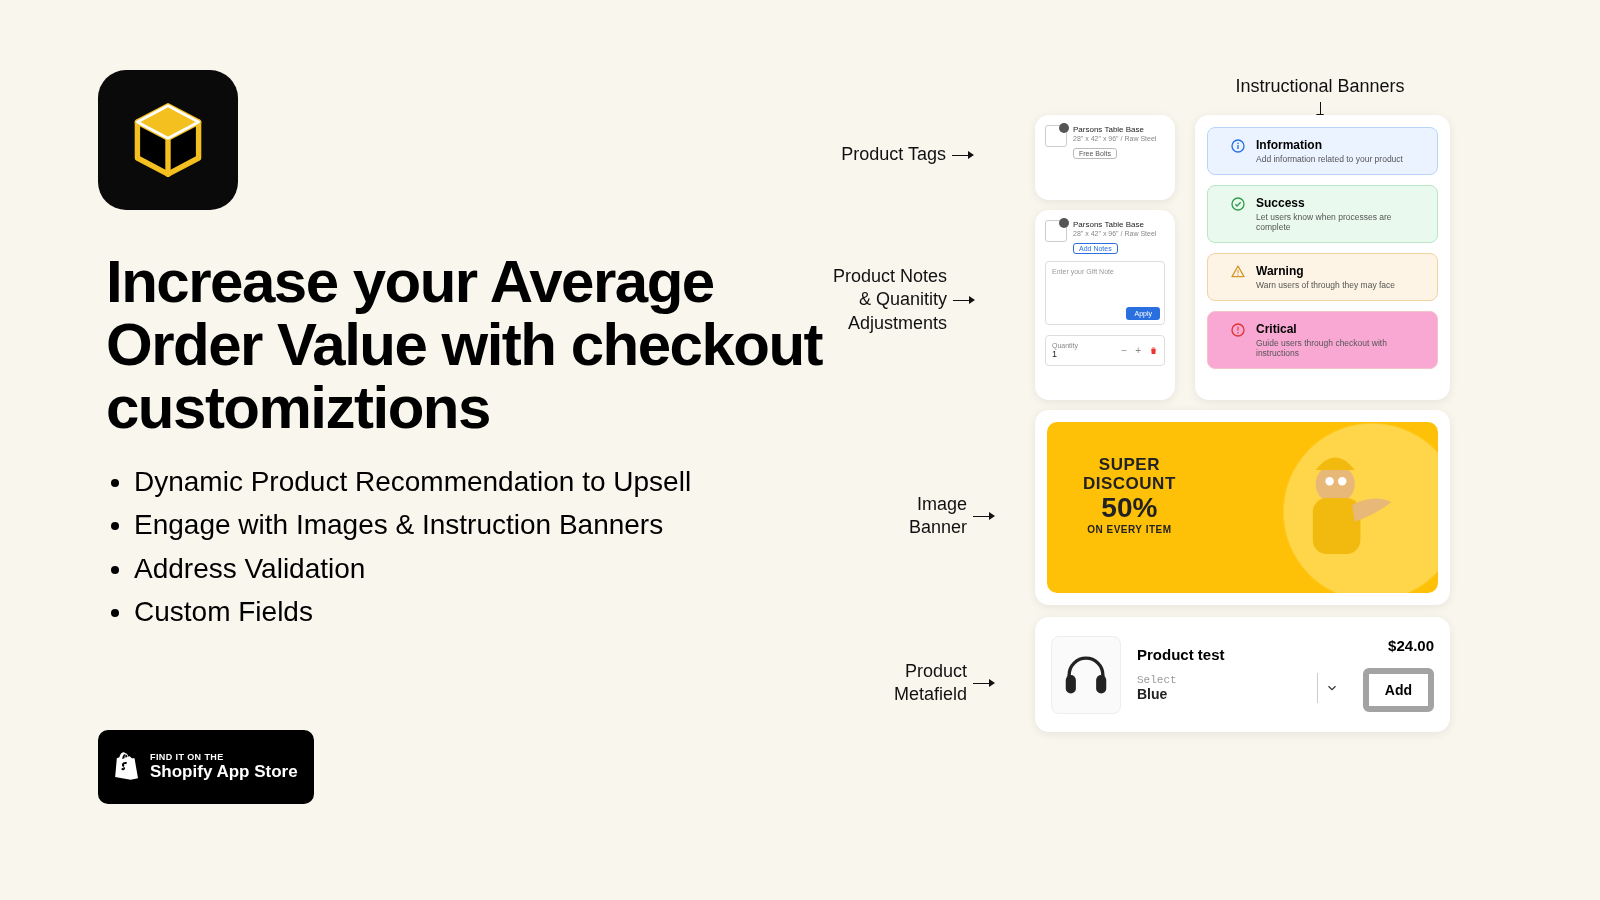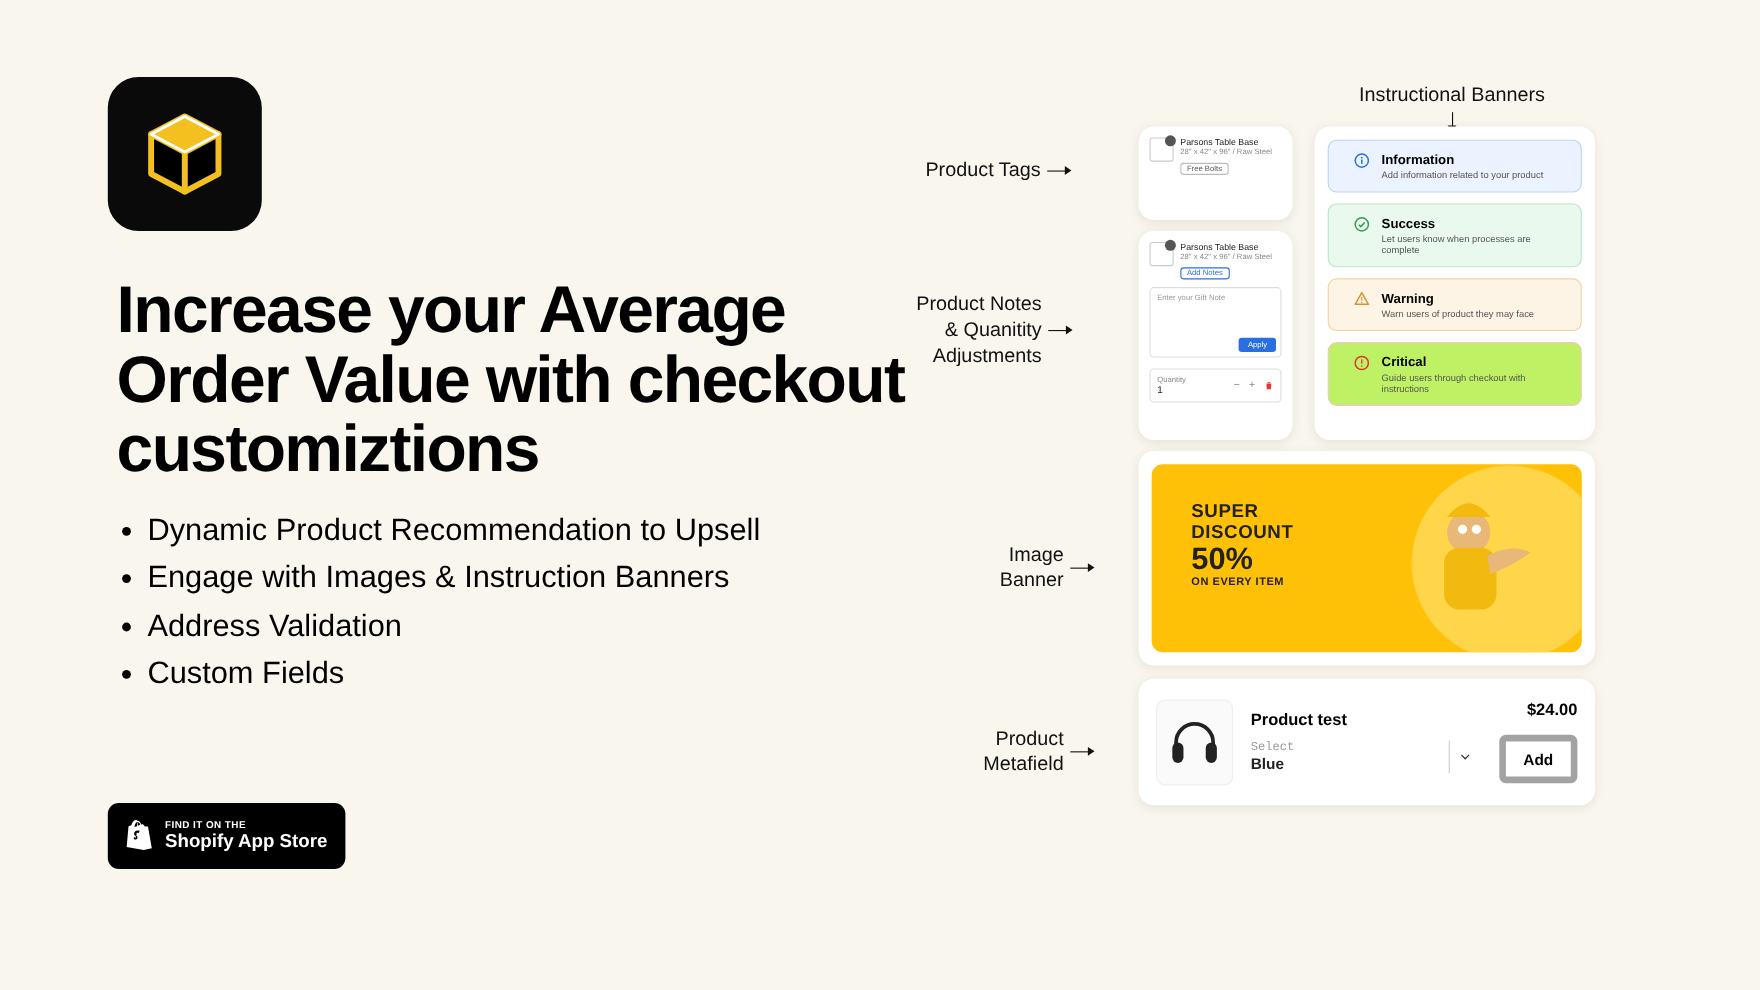--- a/index.html
+++ b/index.html
@@ -40,21 +40,21 @@
   }
   .bullets li {
     font-size: 28px;
     font-weight: 500;
     line-height: 1.55;
     color: #000;
   }
   .appstore {
     position: absolute;
     left: 98px; top: 730px;
-    width: 216px; height: 60px;
+    width: 216px; height: 74px;
     background: #000;
     border-radius: 10px;
     display: flex;
     align-items: center;
     gap: 10px;
     padding: 0 14px;
   }
   .appstore .bag {
     width: 28px; height: 32px;
     color: #fff;
@@ -141,42 +141,42 @@
   .trash { width:9px; height:9px; display:inline-block; }
 
   
   .c-banners { left: 325px; top: 50px; width: 255px; height: 285px; padding: 12px; display:flex; flex-direction:column; gap:10px;}
   .banner { border-radius:8px; padding:10px 22px; display:flex; gap:10px; align-items:flex-start; border:1px solid;}
   .banner .bt { font-size:12px; font-weight:700; }
   .banner .bd { font-size:8.5px; color:#555; margin-top:2px;}
   .b-info { background:#eaf3ff; border-color:#b9d5f5; }
   .b-succ { background:#eaf9ee; border-color:#b9e6c5; }
   .b-warn { background:#fdf4e6; border-color:#f0d3a1; }
-  .b-crit { background:#bef264; border-color:#f3c3c8; }
+  .b-crit { background:#f9a8d4; border-color:#f3c3c8; }
   .b-icon { width:16px; height:16px; flex-shrink:0; }
 
   
   .c-img { left:165px; top:345px; width:415px; height:195px; padding:12px;}
   .promo {
     width:100%; height:100%;
     background:#ffc107;
     border-radius:10px;
     position:relative;
     overflow:hidden;
   }
   .promo-paper {
     position:absolute; right:-30px; top:-10px; width:240px; height:200px;
     background:radial-gradient(circle at 60% 50%, #ffd54a 0 50%, transparent 51%);
   }
   .promo-person {
     position:absolute; right:30px; top:20px; width:140px; height:140px;
   }
   .promo-txt {
     position:absolute; left:36px; top:34px;
-    text-align:left; color:#222; font-weight:800; line-height:1.1;
+    text-align:center; color:#222; font-weight:800; line-height:1.1;
   }
   .promo-txt .p1 { font-size:17px; letter-spacing:.5px; }
   .promo-txt .p2 { font-size:17px; letter-spacing:.5px; }
   .promo-txt .p3 { font-size:28px; font-weight:900; }
   .promo-txt .p4 { font-size:10px; letter-spacing:.5px; }
 
   
   .c-meta { left:165px; top:552px; width:415px; height:115px; padding:16px; display:flex; align-items:center; gap:16px;}
   .hp {
     width:70px; height:78px; background:#fafafa; border:1px solid #eee; border-radius:8px;
@@ -300,21 +300,21 @@
         </div>
     </div>
     <div class="banner b-warn">
       <svg class="b-icon" viewBox="0 0 24 24">
           <path d="M12 3l9 16H3L12 3z" fill="none" stroke="#d6952a" stroke-width="2" stroke-linejoin="round"></path>
           <rect x="11.2" y="9" width="1.6" height="5" fill="#d6952a"></rect>
           <circle cx="12" cy="16.5" r="1" fill="#d6952a"></circle>
         </svg>
       <div>
           <div class="bt">Warning</div>
-          <div class="bd">Warn users of product they may face</div>
+          <div class="bd">Warn users of through they may face</div>
         </div>
     </div>
     <div class="banner b-crit">
       <svg class="b-icon" viewBox="0 0 24 24">
           <circle cx="12" cy="12" r="9" fill="none" stroke="#d33" stroke-width="2"></circle>
           <rect x="11.2" y="7" width="1.6" height="6" fill="#d33"></rect>
           <circle cx="12" cy="16" r="1.1" fill="#d33"></circle>
         </svg>
       <div>
           <div class="bt">Critical</div>

